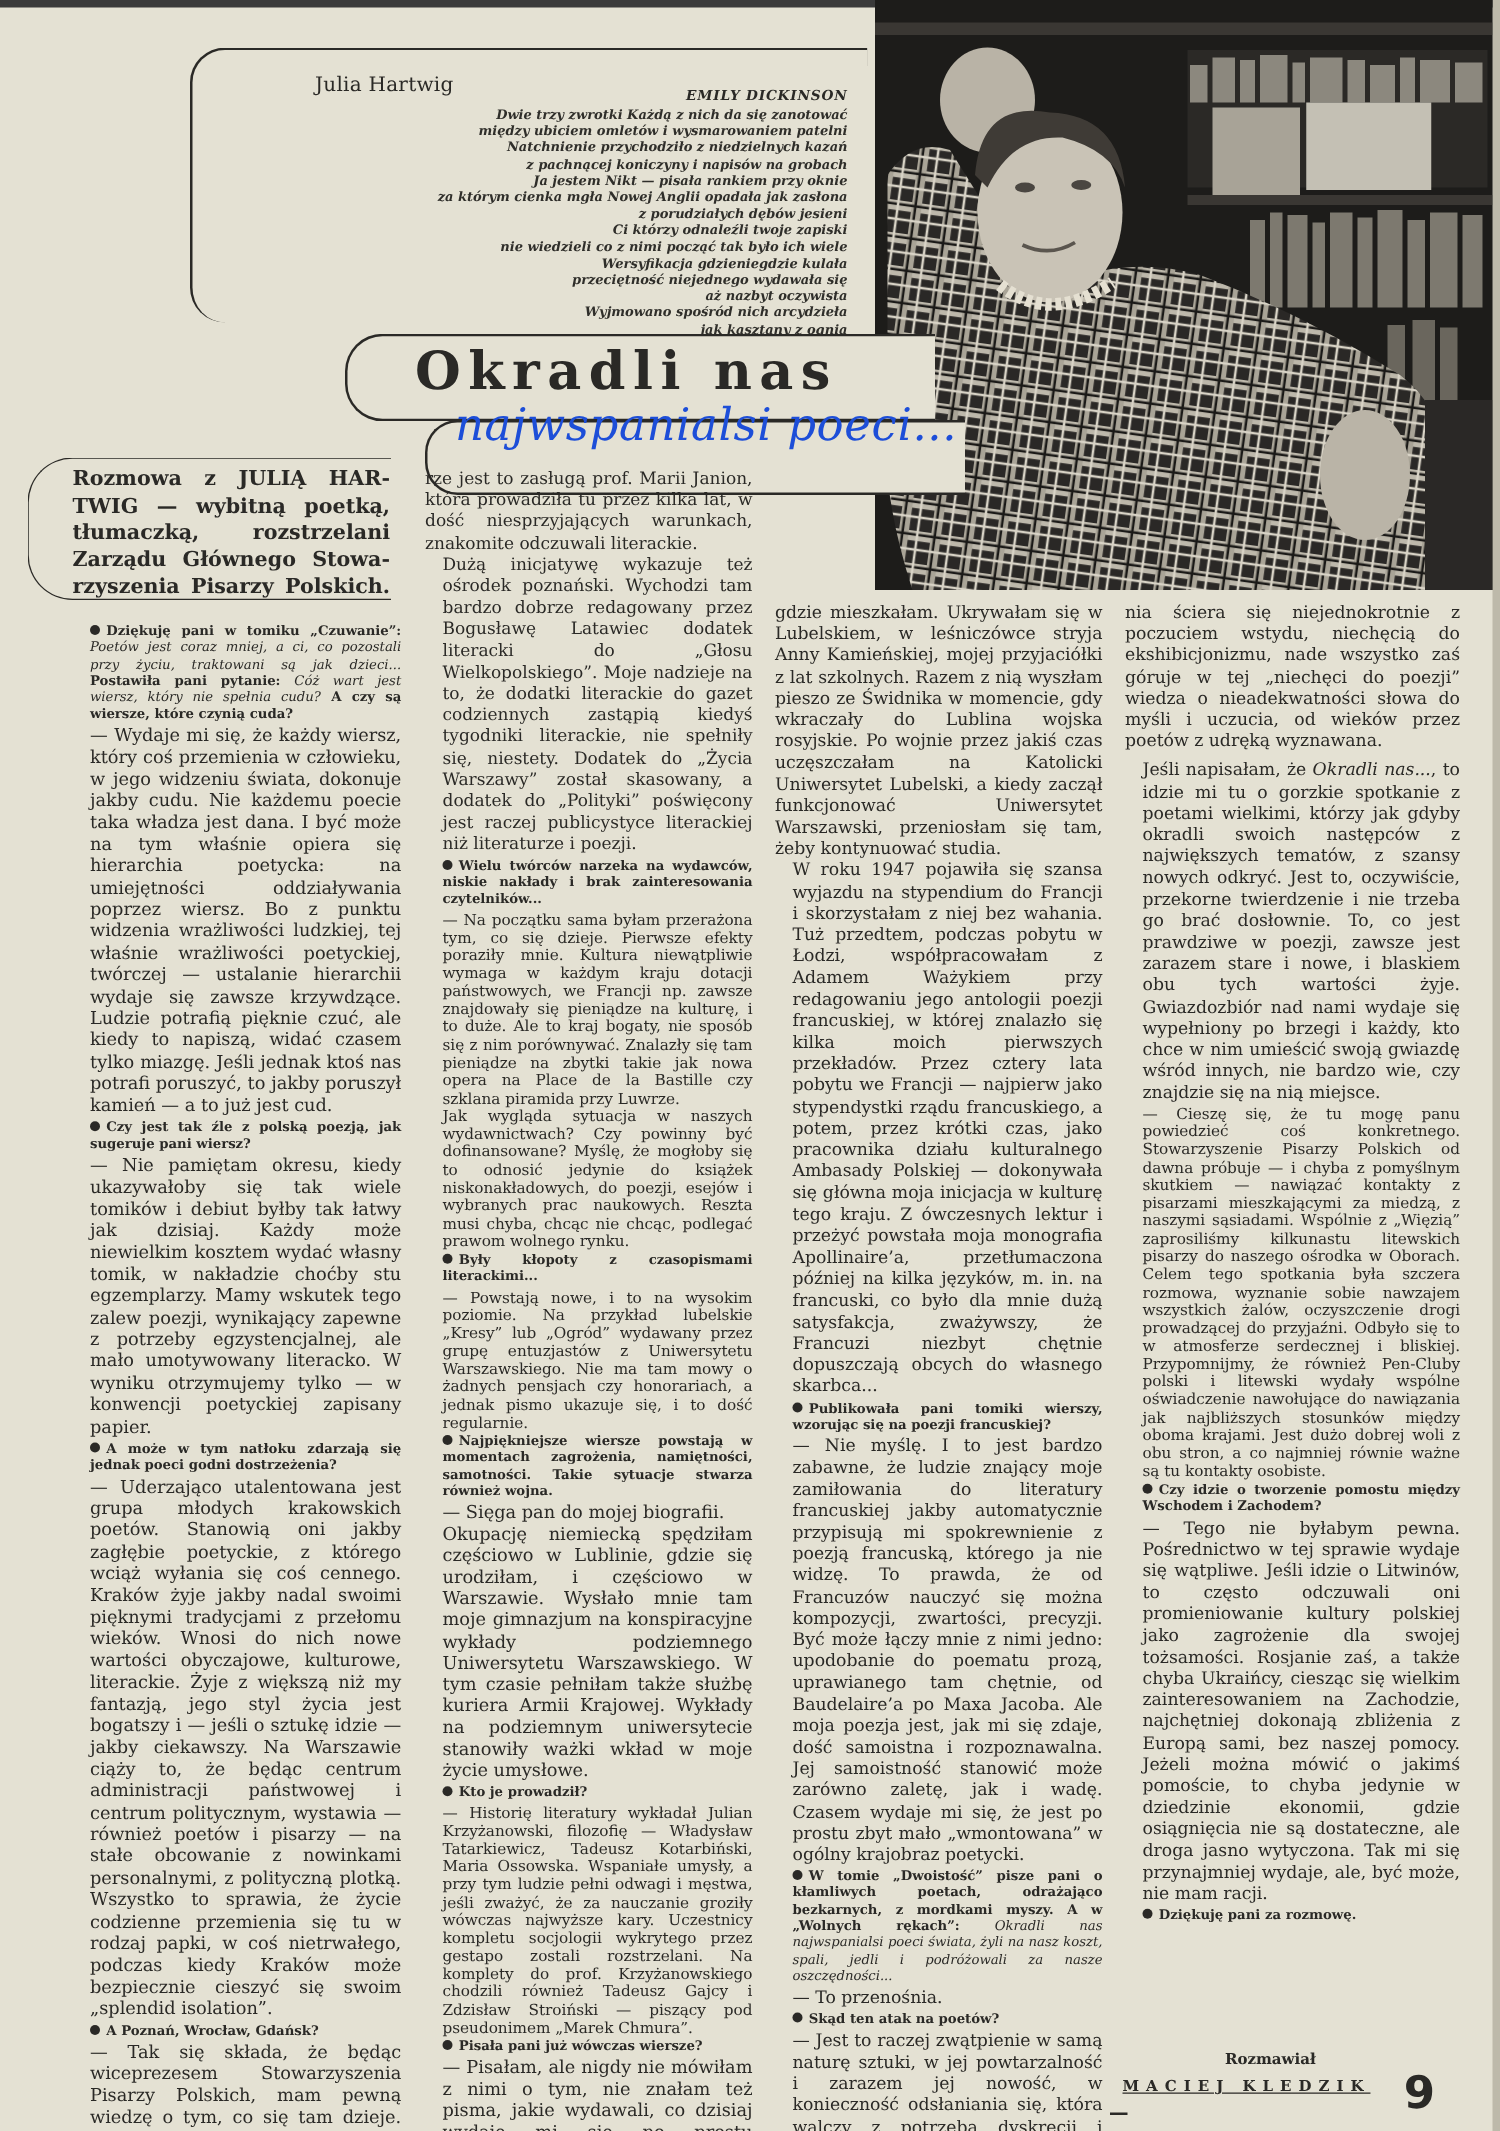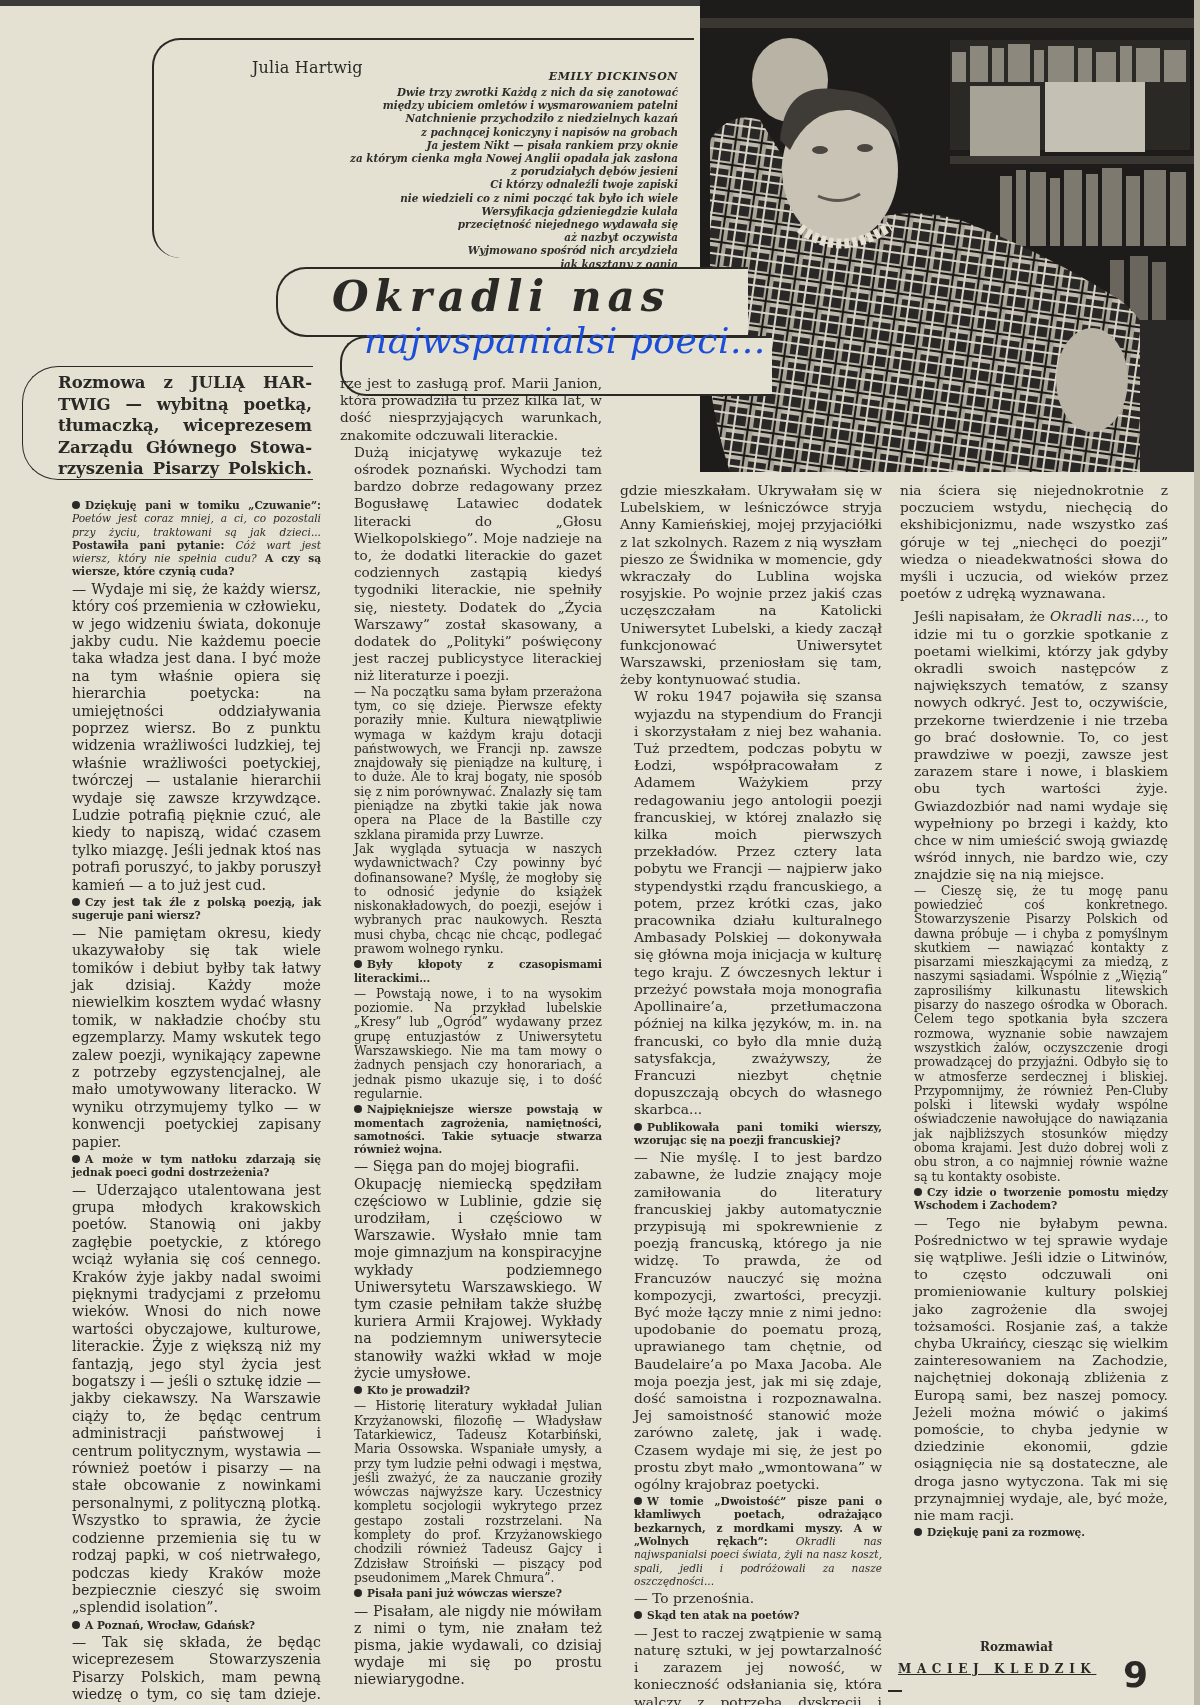--- a/index.html
+++ b/index.html
@@ -6,21 +6,21 @@
   body{width:1200px;height:1705px;background:#e4e1d3;position:relative;overflow:hidden;font-family:"DejaVu Serif",serif;color:#2a2926;}
   .topbar{position:absolute;left:0;top:0;width:1200px;height:6px;background:#3a3a3a;}
   
   .poem-frame{position:absolute;left:152px;top:38px;width:540px;height:218px;border-top:2px solid #2a2926;border-left:2px solid #2a2926;border-radius:28px 0 0 28px;}
   .poem-author{position:absolute;left:252px;top:58px;font-family:"DejaVu Serif",serif;font-size:16px;font-weight:normal;color:#2a2926;letter-spacing:0.2px;}
   .poem-title{position:absolute;right:522px;top:70px;font-family:"DejaVu Serif",serif;font-size:11px;font-style:italic;font-weight:bold;letter-spacing:0.6px;}
   .poem-lines{position:absolute;right:522px;top:86px;width:460px;text-align:right;font-family:"DejaVu Serif",serif;font-size:10.4px;font-style:italic;font-weight:bold;line-height:13.2px;color:#2f2e2a;}
   .poem-lines div{white-space:nowrap;}
   
   .headline1-box{position:absolute;left:276px;top:267px;width:470px;height:66px;border:2.5px solid #2a2926;border-right:none;border-radius:30px 0 0 30px;background:#e4e1d3;}
-  .headline1{position:absolute;left:332px;top:272px;font-family:"DejaVu Serif",serif;font-size:42px;font-weight:bold;font-style:italic;letter-spacing:6px;color:#2a2926;white-space:nowrap;}
+  .headline1{position:absolute;left:332px;top:272px;font-family:"DejaVu Serif",serif;font-size:42px;font-weight:bold;letter-spacing:6px;color:#2a2926;white-space:nowrap;}
   .headline2-box{position:absolute;left:340px;top:336px;width:430px;height:56px;border:2.5px solid #2a2926;border-right:none;border-radius:26px 0 0 26px;background:#e4e1d3;}
   .headline2{position:absolute;left:364px;top:320px;font-family:"DejaVu Serif",serif;font-size:36px;font-style:italic;color:#1d4ed8;white-space:nowrap;letter-spacing:0.5px;}
   
   .photo{position:absolute;left:700px;top:0;width:494px;height:472px;background:#1d1c1a;overflow:hidden;}
   .photo svg{display:block;}
   
   .intro-frame{position:absolute;left:22px;top:366px;width:290px;height:112px;border-top:1.5px solid #2a2926;border-bottom:1.5px solid #2a2926;border-left:1.5px solid #2a2926;border-radius:36px 0 0 36px;}
   .intro{position:absolute;left:58px;top:372px;width:254px;font-family:"DejaVu Serif",serif;font-size:16.5px;font-weight:bold;line-height:21.5px;text-align:justify;text-align-last:justify;color:#2a2926;}
   .intro span{display:block;}
   
@@ -140,41 +140,42 @@
 
 <div class="headline1-box"></div>
 <div class="headline1">Okradli nas</div>
 <div class="headline2-box"></div>
 <div class="headline2">najwspanialsi poeci...</div>
 
 <div class="intro-frame"></div>
 <div class="intro">
   <span>Rozmowa z JULIĄ HAR-</span>
   <span>TWIG — wybitną poetką,</span>
-  <span>tłumaczką, wiceprezesem</span>
+  <span>tłumaczką, rozstrzelani</span>
   <span>Zarządu Głównego Stowa-</span>
   <span style="text-align-last:justify;">rzyszenia Pisarzy Polskich.</span>
 </div>
 
 <div class="col col1">
   <p class="q indent">
     <span class="bullet"></span><span>Dziękuję pani w tomiku „Czuwanie”: </span><i>Poetów jest coraz mniej, a ci, co pozostali przy życiu, traktowani są jak dzieci...</i><span> Postawiła pani pytanie: </span><i>Cóż wart jest wiersz, który nie spełnia cudu?</i><span> A czy są wiersze, które czynią cuda?</span>
   </p>
   <p class="a indent" style="font-size:14.2px;line-height:17.4px;">— Wydaje mi się, że każdy wiersz, który coś przemienia w człowieku, w jego widzeniu świata, dokonuje jakby cudu. Nie każdemu poecie taka władza jest dana. I być może na tym właśnie opiera się hierarchia poetycka: na umiejętności oddziaływania poprzez wiersz. Bo z punktu widzenia wrażliwości ludzkiej, tej właśnie wrażliwości poetyckiej, twórczej — ustalanie hierarchii wydaje się zawsze krzywdzące. Ludzie potrafią pięknie czuć, ale kiedy to napiszą, widać czasem tylko miazgę. Jeśli jednak ktoś nas potrafi poruszyć, to jakby poruszył kamień — a to już jest cud.</p>
   <p class="q indent"><span class="bullet"></span><span>Czy jest tak źle z polską poezją, jak sugeruje pani wiersz?</span></p>
   <p class="a indent" style="font-size:14.2px;line-height:17.4px;">— Nie pamiętam okresu, kiedy ukazywałoby się tak wiele tomików i debiut byłby tak łatwy jak dzisiaj. Każdy może niewielkim kosztem wydać własny tomik, w nakładzie choćby stu egzemplarzy. Mamy wskutek tego zalew poezji, wynikający zapewne z potrzeby egzystencjalnej, ale mało umotywowany literacko. W wyniku otrzymujemy tylko — w konwencji poetyckiej zapisany papier.</p>
   <p class="q indent"><span class="bullet"></span><span>A może w tym natłoku zdarzają się jednak poeci godni dostrzeżenia?</span></p>
   <p class="a indent" style="font-size:14.2px;line-height:17.4px;">— Uderzająco utalentowana jest grupa młodych krakowskich poetów. Stanowią oni jakby zagłębie poetyckie, z którego wciąż wyłania się coś cennego. Kraków żyje jakby nadal swoimi pięknymi tradycjami z przełomu wieków. Wnosi do nich nowe wartości obyczajowe, kulturowe, literackie. Żyje z większą niż my fantazją, jego styl życia jest bogatszy i — jeśli o sztukę idzie — jakby ciekawszy. Na Warszawie ciąży to, że będąc centrum administracji państwowej i centrum politycznym, wystawia — również poetów i pisarzy — na stałe obcowanie z nowinkami personalnymi, z polityczną plotką. Wszystko to sprawia, że życie codzienne przemienia się tu w rodzaj papki, w coś nietrwałego, podczas kiedy Kraków może bezpiecznie cieszyć się swoim „splendid isolation”.</p>
   <p class="q indent"><span class="bullet"></span><span>A Poznań, Wrocław, Gdańsk?</span></p>
   <p class="a indent" style="font-size:14.2px;line-height:17.4px;">— Tak się składa, że będąc wiceprezesem Stowarzyszenia Pisarzy Polskich, mam pewną wiedzę o tym, co się tam dzieje. Gdańsk, stanowiący przez czas dłuższy ważne centrum polityczne, nie zatracił do dziś swojej roli świetnego środowiska naukowo-literackiego. W dużej mie-</p>
 </div>
 
 <div class="col col2">
   <p class="a">rze jest to zasługą prof. Marii Janion, która prowadziła tu przez kilka lat, w dość niesprzyjających warunkach, znakomite odczuwali literackie.</p>
   <p class="a indent">Dużą inicjatywę wykazuje też ośrodek poznański. Wychodzi tam bardzo dobrze redagowany przez Bogusławę Latawiec dodatek literacki do „Głosu Wielkopolskiego”. Moje nadzieje na to, że dodatki literackie do gazet codziennych zastąpią kiedyś tygodniki literackie, nie spełniły się, niestety. Dodatek do „Życia Warszawy” został skasowany, a dodatek do „Polityki” poświęcony jest raczej publicystyce literackiej niż literaturze i poezji.</p>
+  <p class="q indent"><span class="bullet"></span><span>Wielu twórców narzeka na wydawców, niskie nakłady i brak zainteresowania czytelników...</span></p>
   <p class="a small indent">— Na początku sama byłam przerażona tym, co się dzieje. Pierwsze efekty poraziły mnie. Kultura niewątpliwie wymaga w każdym kraju dotacji państwowych, we Francji np. zawsze znajdowały się pieniądze na kulturę, i to duże. Ale to kraj bogaty, nie sposób się z nim porównywać. Znalazły się tam pieniądze na zbytki takie jak nowa opera na Place de la Bastille czy szklana piramida przy Luwrze.</p>
   <p class="a small indent">Jak wygląda sytuacja w naszych wydawnictwach? Czy powinny być dofinansowane? Myślę, że mogłoby się to odnosić jedynie do książek niskonakładowych, do poezji, esejów i wybranych prac naukowych. Reszta musi chyba, chcąc nie chcąc, podlegać prawom wolnego rynku.</p>
   <p class="q indent"><span class="bullet"></span><span>Były kłopoty z czasopismami literackimi...</span></p>
   <p class="a small indent">— Powstają nowe, i to na wysokim poziomie. Na przykład lubelskie „Kresy” lub „Ogród” wydawany przez grupę entuzjastów z Uniwersytetu Warszawskiego. Nie ma tam mowy o żadnych pensjach czy honorariach, a jednak pismo ukazuje się, i to dość regularnie.</p>
   <p class="q indent"><span class="bullet"></span><span>Najpiękniejsze wiersze powstają w momentach zagrożenia, namiętności, samotności. Takie sytuacje stwarza również wojna.</span></p>
   <p class="a indent" style="font-size:14.2px;">— Sięga pan do mojej biografii.</p>
   <p class="a indent" style="font-size:14.2px;">Okupację niemiecką spędziłam częściowo w Lublinie, gdzie się urodziłam, i częściowo w Warszawie. Wysłało mnie tam moje gimnazjum na konspiracyjne wykłady podziemnego Uniwersytetu Warszawskiego. W tym czasie pełniłam także służbę kuriera Armii Krajowej. Wykłady na podziemnym uniwersytecie stanowiły ważki wkład w moje życie umysłowe.</p>
   <p class="q indent"><span class="bullet"></span><span>Kto je prowadził?</span></p>
   <p class="a small indent">— Historię literatury wykładał Julian Krzyżanowski, filozofię — Władysław Tatarkiewicz, Tadeusz Kotarbiński, Maria Ossowska. Wspaniałe umysły, a przy tym ludzie pełni odwagi i męstwa, jeśli zważyć, że za nauczanie groziły wówczas najwyższe kary. Uczestnicy kompletu socjologii wykrytego przez gestapo zostali rozstrzelani. Na komplety do prof. Krzyżanowskiego chodzili również Tadeusz Gajcy i Zdzisław Stroiński — piszący pod pseudonimem „Marek Chmura”.</p>
   <p class="q indent"><span class="bullet"></span><span>Pisała pani już wówczas wiersze?</span></p>

